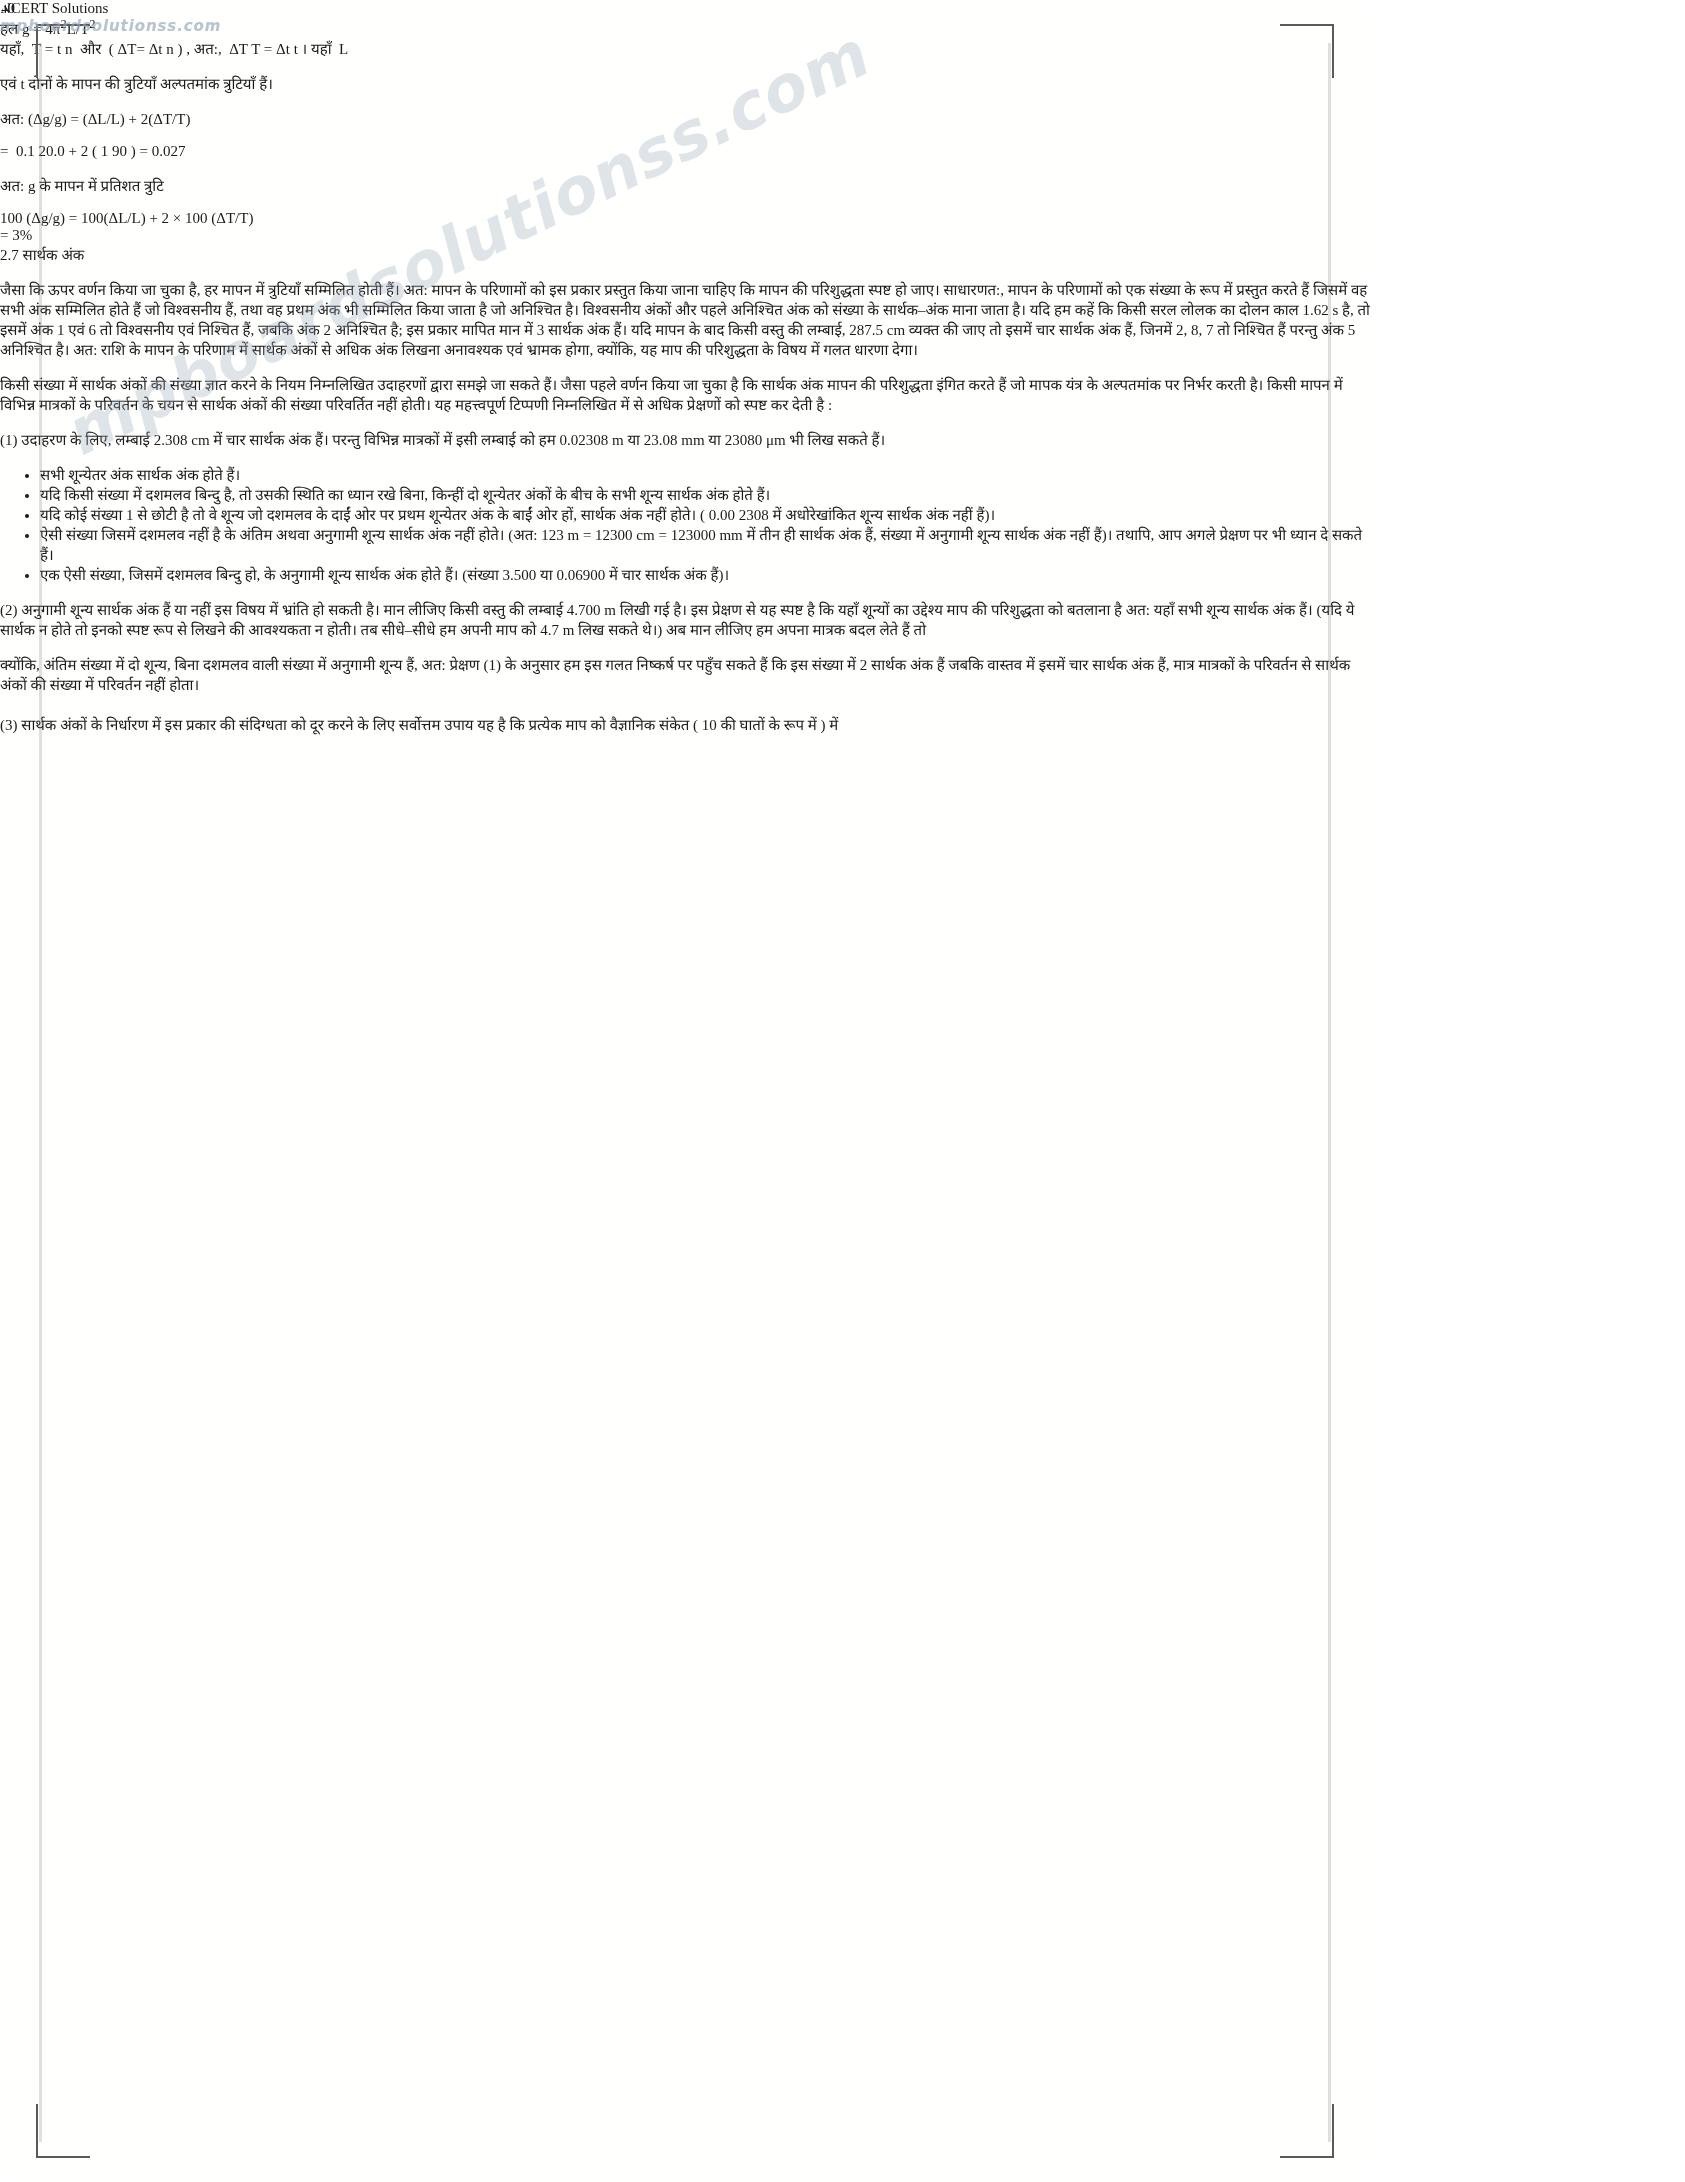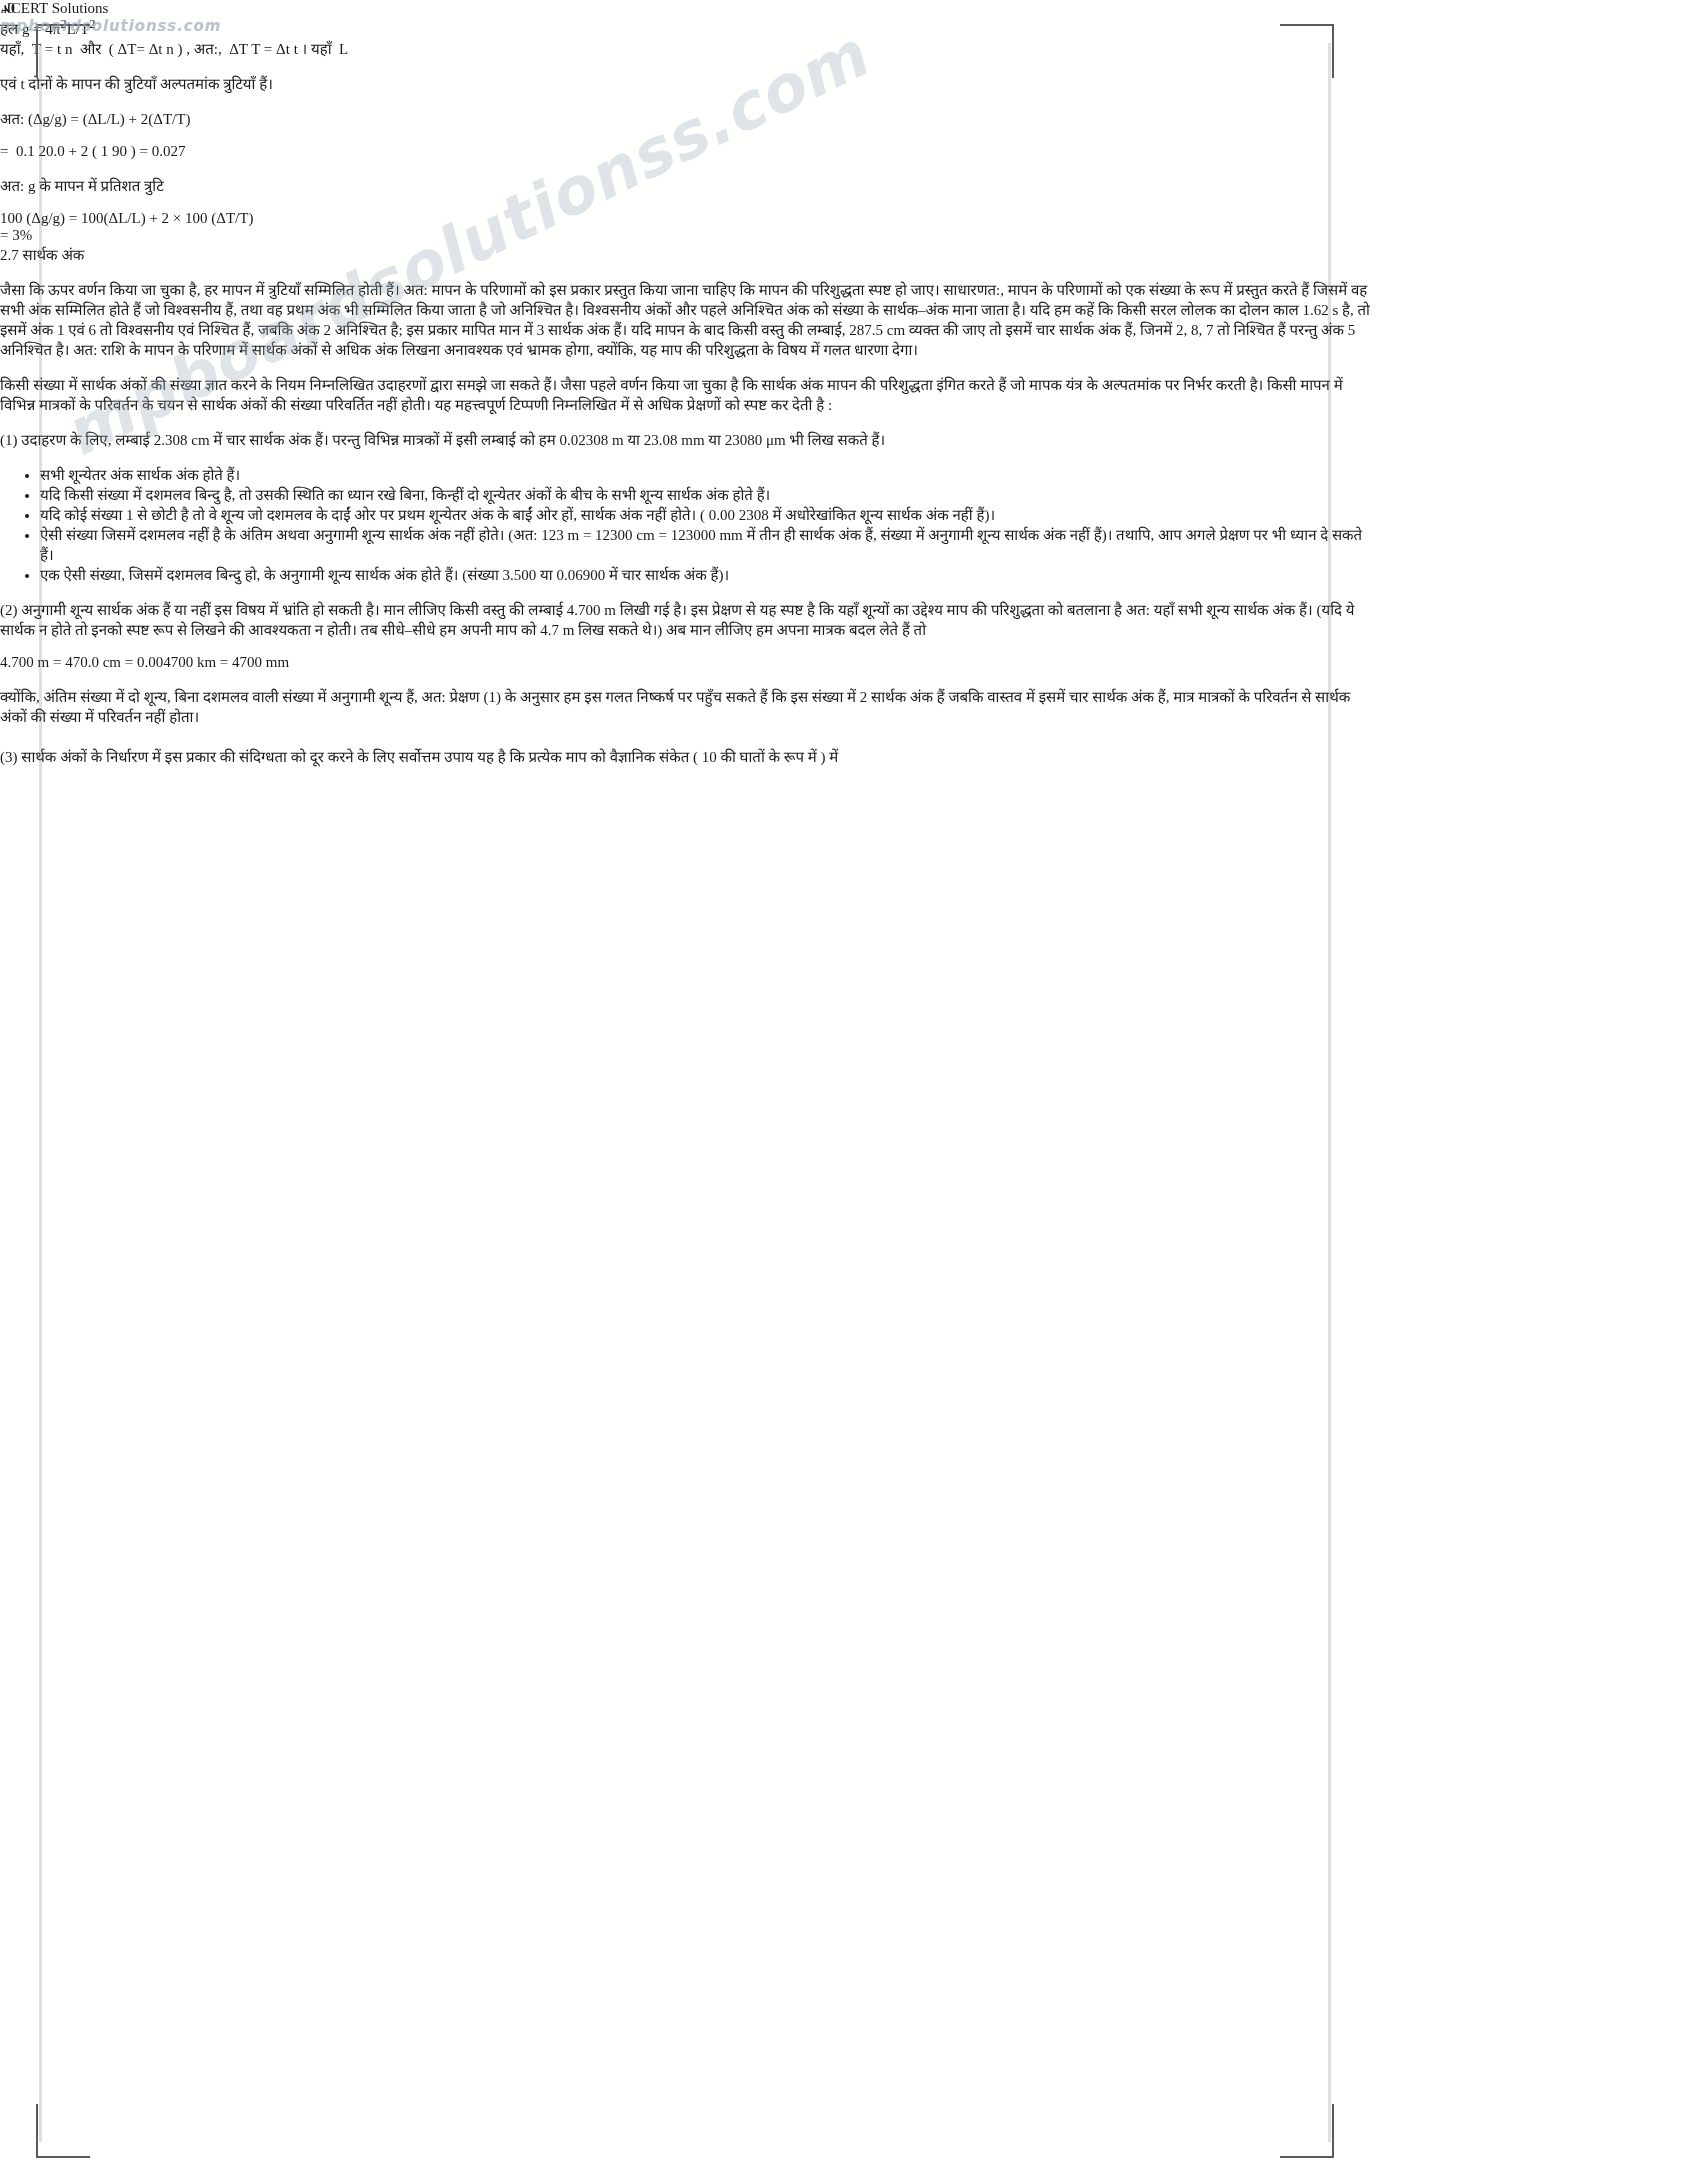--- a/index.html
+++ b/index.html
@@ -471,21 +471,20 @@
         </li>
         <li>
           <span class="dot"></span>
           <span class="bullet-text">एक ऐसी संख्या, जिसमें दशमलव बिन्दु हो, के अनुगामी शून्य सार्थक अंक होते हैं।</span>
           <span class="bullet-note">(संख्या 3.500  या 0.06900 में चार सार्थक अंक हैं)।</span>
         </li>
       </ul>
 
       <p class="para" style="margin-top:11.2px;">(2) अनुगामी शून्य सार्थक अंक हैं या नहीं इस विषय में भ्रांति हो सकती है। मान लीजिए किसी वस्तु की लम्बाई  4.700 m लिखी गई है। इस प्रेक्षण से यह स्पष्ट है कि यहाँ शून्यों का उद्देश्य माप की परिशुद्धता को बतलाना है अत: यहाँ सभी शून्य सार्थक अंक हैं। (यदि ये सार्थक न होते तो इनको स्पष्ट रूप से लिखने की आवश्यकता न होती। तब सीधे–सीधे हम अपनी माप को 4.7 m लिख सकते थे।) अब मान लीजिए हम अपना मात्रक बदल लेते हैं तो</p>
 
-      <p class="eq-center-line">4.700 m = 470.0 cm = 0.004700 km = 4700 mm</p>
 
       <p class="para">क्योंकि, अंतिम संख्या में दो शून्य, बिना दशमलव वाली संख्या में अनुगामी शून्य हैं, अत: प्रेक्षण (1) के अनुसार हम इस गलत निष्कर्ष पर पहुँच सकते हैं कि इस संख्या में 2 सार्थक अंक हैं जबकि वास्तव में इसमें चार सार्थक अंक हैं, मात्र मात्रकों के परिवर्तन से सार्थक अंकों की संख्या में परिवर्तन नहीं होता।</p>
 
       <p class="para" style="margin-top:20px;">
         <span>(3)</span>
         <span class="bi">सार्थक अंकों के निर्धारण में इस प्रकार की संदिग्धता को दूर करने के लिए सर्वोत्तम उपाय यह है कि प्रत्येक माप को वैज्ञानिक संकेत ( 10 की घातों के रूप में ) में</span>
       </p>
     </div>
 
 

